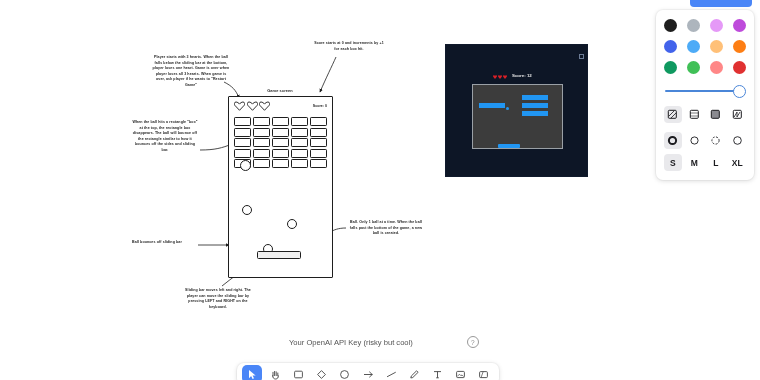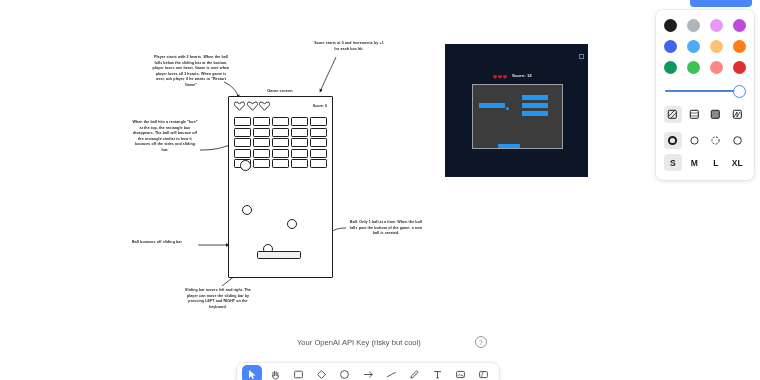--- a/index.html
+++ b/index.html
@@ -95,21 +95,21 @@
   .szbtn.sel{background:#e9e9ec;}
 
   
   #topbtn{
     position:absolute;left:690px;top:-7px;width:62px;height:14px;
     background:#4a86f7;border-radius:4px;
   }
 
   
   #apikey{
-    position:absolute;left:297px;top:336px;display:flex;align-items:center;gap:54px;
+    position:absolute;left:289px;top:336px;display:flex;align-items:center;gap:54px;
     font-size:7.6px;color:#555;
   }
   #help-icon{
     width:10px;height:10px;border:1px solid #999;border-radius:50%;
     display:flex;align-items:center;justify-content:center;font-size:6.5px;color:#888;
   }
 
   
   #toolbar{
     position:absolute;left:237px;top:363px;width:262px;height:22px;

